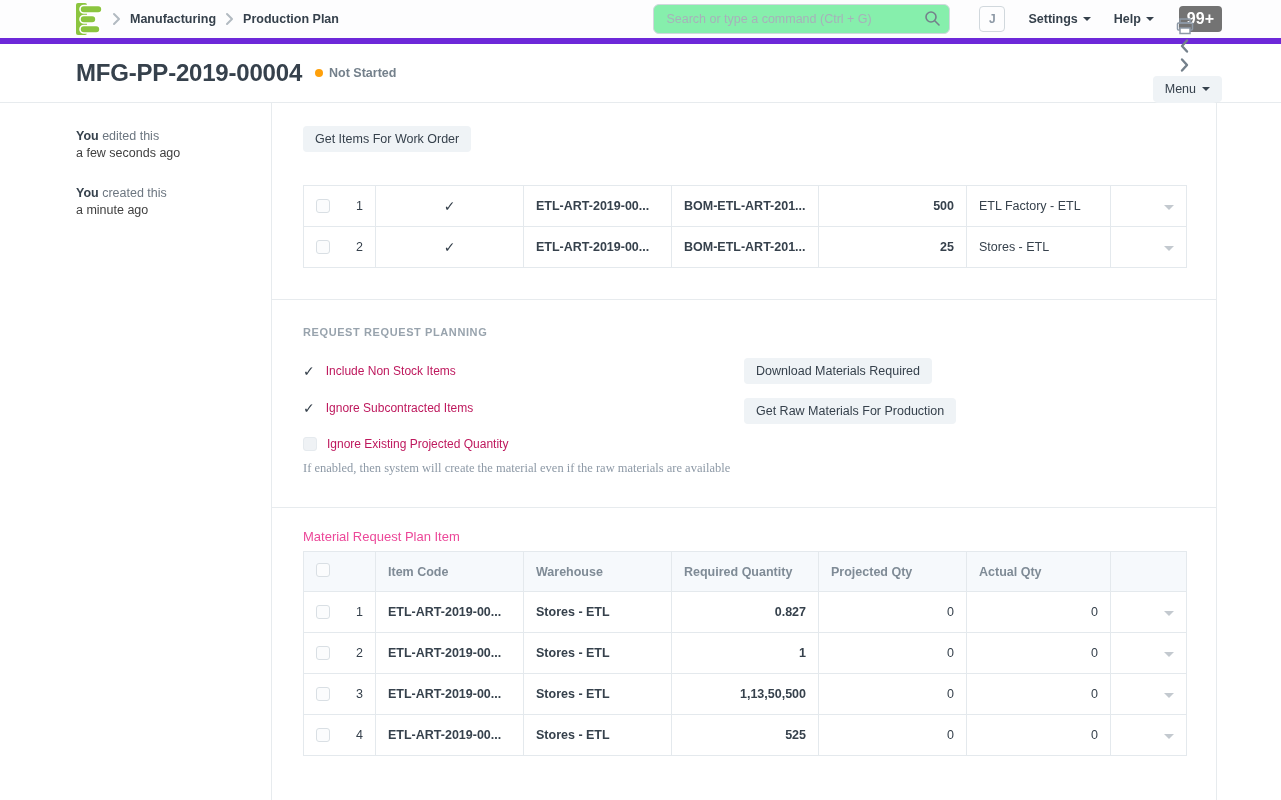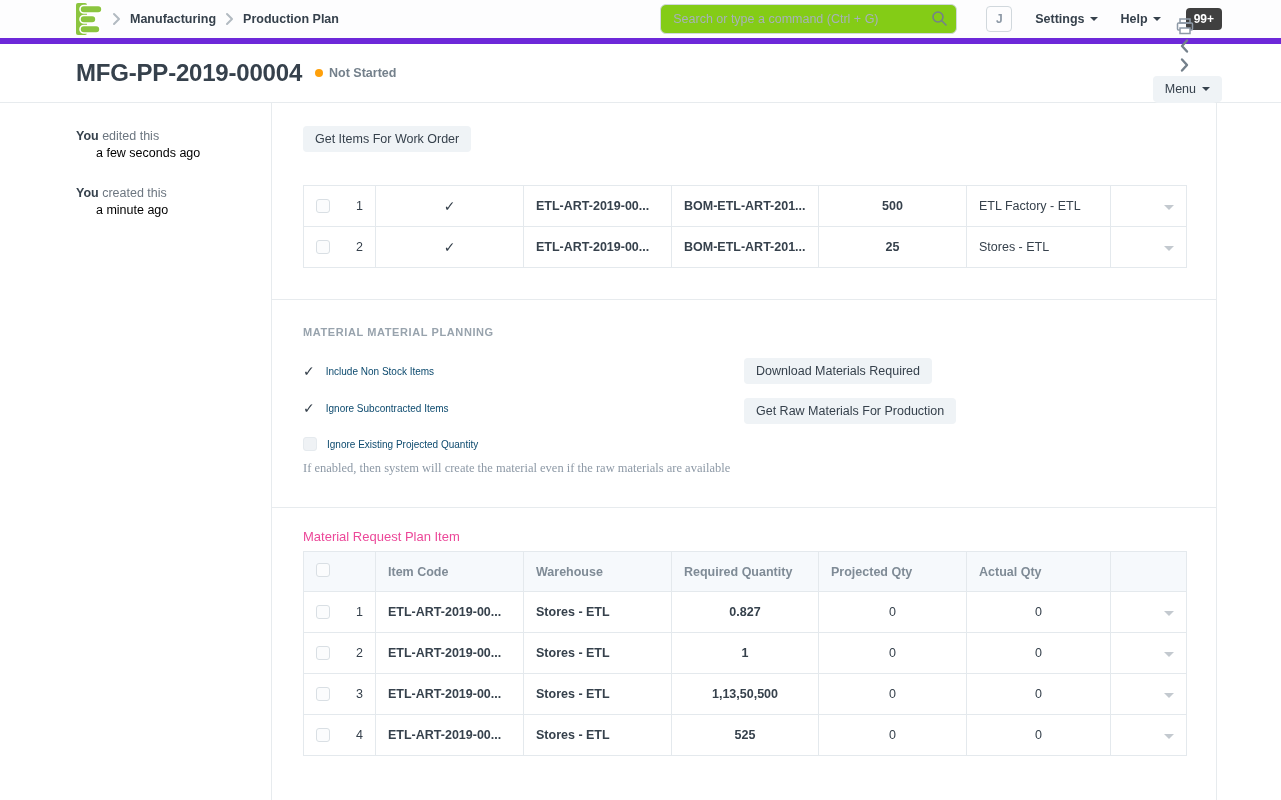--- a/index.html
+++ b/index.html
@@ -9,32 +9,32 @@
   
   .navbar { height:44px; background:#fdfdfe; border-bottom:6px solid #6d28d9;
     display:flex; align-items:center; padding:0 59px 0 76px; }
   .logo { width:27px; height:32px; display:flex; align-items:center; cursor:pointer; }
   .crumb-sep { margin:0 9px; display:flex; align-items:center; }
   .crumb { font-weight:700; font-size:12.5px; color:#36414c; cursor:pointer; }
   .nav-right { margin-left:auto; display:flex; align-items:center; }
   .search-wrap { position:relative; width:297px; }
   .search-input { width:297px; height:30px; border:1px solid #d1d8dd; border-radius:6px;
     padding:0 32px 0 12px; font-size:12.5px; color:#36414c; outline:none;
-    font-family:"Liberation Sans","DejaVu Sans",sans-serif; background:#84cc16; }
+    font-family:"Liberation Sans","DejaVu Sans",sans-serif; background:#86efac; }
   .search-input::placeholder { color:#a7b1ba; }
   .search-icon { position:absolute; right:9px; top:6px; }
   .avatar { width:26px; height:26px; border:1px solid #d1d8dd; border-radius:4px;
     display:flex; align-items:center; justify-content:center; color:#8d99a6;
     font-size:12px; font-weight:600; margin-left:29px; cursor:pointer; }
   .nav-link { font-weight:700; font-size:12.5px; color:#36414c; margin-left:23px;
     display:flex; align-items:center; cursor:pointer; }
   .caret { display:inline-block; width:0; height:0; border-left:4px solid transparent;
     border-right:4px solid transparent; border-top:4px solid #36414c; margin-left:5px; }
-  .notif-badge { margin-left:25px; background:#404040; color:#fff; font-weight:700;
-    font-size:12px; border-radius:4px; padding:4px 8px; cursor:pointer; }
+  .notif-badge { margin-left:25px; background:#737373; color:#fff; font-weight:700;
+    font-size:16px; border-radius:4px; padding:4px 8px; cursor:pointer; }
 
   
   .page-head { height:59px; border-bottom:1px solid #e7ebee; display:flex;
     align-items:center; padding:0 59px 0 76px; background:#fff; }
   .page-title { font-size:24px; font-weight:700; letter-spacing:-0.2px; }
   .indicator { display:flex; align-items:center; margin-left:13px; }
   .indicator-dot { width:8px; height:8px; border-radius:50%; background:#ffa00a; margin-right:6px; }
   .indicator-label { font-size:12.5px; font-weight:700; color:#74808b; }
   .head-actions { margin-left:auto; display:flex; align-items:center;flex-direction:column; }
   .icon-btn { background:none; border:none; padding:0; margin-left:11px; cursor:pointer;
@@ -44,54 +44,54 @@
     font-family:"Liberation Sans","DejaVu Sans",sans-serif; }
   .menu-btn { margin-left:16px; display:flex; align-items:center; }
   .menu-btn .caret { margin-left:6px; }
   .cancel-btn { margin-left:13px; }
 
   
   .layout { display:flex; height:697px; }
   .side-section { width:272px; border-right:1px solid #e7ebee; padding:25px 20px 0 76px; }
   .side-comment { margin-bottom:23px; font-size:12.5px; line-height:17px; color:#6c7680; }
   .side-comment b { color:#36414c; font-weight:700; }
-  .side-comment .when { color:#000000;margin-left:20px; }
+  .side-comment .when { color:#404040; }
   .main-section { width:945px; border-right:1px solid #e7ebee; background:#fff; }
   .form-section { padding:0 31px; }
   .form-section.bordered { border-top:1px solid #e7ebee; }
 
   
   .form-btn { display:inline-block; }
 
   
   table.grid { border-collapse:collapse; table-layout:fixed; width:883px; font-size:12.5px; }
   table.grid th, table.grid td { border:1px solid #e4e9ed; height:40px; padding:0 12px;
     overflow:hidden; white-space:nowrap; }
   table.grid th { background:#f6f9fc; color:#7f8b96; font-weight:600; text-align:left; font-size:12.5px; }
   td.center, th.center { text-align:center; }
-  td.right, th.right { text-align:center; }
+  td.right, th.right { text-align:right; }
   .cell-bold { font-weight:700; color:#36414c; }
   .rowidx-cell { display:flex; align-items:center; justify-content:space-between; height:40px; }
   .rowidx { color:#36414c; }
   .checkbox { width:14px; height:14px; border:1px solid #d9dfe4; border-radius:3px;
     background:#fbfcfd; display:inline-block; cursor:pointer; }
   .check-glyph { font-weight:700; font-size:14px; color:#36414c; }
   .dd-arrow { display:inline-block; width:0; height:0; border-left:5px solid transparent;
     border-right:5px solid transparent; border-top:5px solid #c3c9cf; cursor:pointer; }
   td.dd-cell { text-align:right; padding-right:14px; cursor:pointer; }
 
   
   .section-heading { font-size:11px; font-weight:600; letter-spacing:0.6px;
     color:#98a3ad; padding-top:26px; }
   .two-col { display:flex; margin-top:4px; }
   .col { width:457px; }
   .check-row { display:flex; align-items:center; margin-top:21px; cursor:pointer; }
   .check-row .check-glyph { margin-right:11px; }
   .check-row .checkbox.unchecked { background:#eff2f5; border:1px solid #e5eaee; margin-right:10px; }
-  .check-label { font-size:10px; color:#0c4a6e; }
+  .check-label { font-size:12px; color:#be185d; }
   .help-text { margin-top:9px; color:#8d99a6; font-size:12.5px; line-height:17px; max-width:445px;font-family:Liberation Serif, serif; }
   .stack-btns .btn { display:block; margin-top:14px; }
   .stack-btns { padding-top:2px; }
 
   
   .grid-label { color:#ec4899; font-size:13px; margin-top:21px; margin-bottom:7px; }
 </style>
 </head>
 <body>
 
@@ -233,21 +233,21 @@
           <td class="cell-bold">BOM-ETL-ART-201...</td>
           <td class="right cell-bold">25</td>
           <td>Stores - ETL</td>
           <td class="dd-cell"><span class="dd-arrow"></span></td>
         </tr>
       </tbody>
         </table>
     </div>
 
     <div class="form-section bordered" style="padding-bottom:30px;">
-      <div class="section-heading">MATERIAL MATERIAL PLANNING</div>
+      <div class="section-heading">REQUEST REQUEST PLANNING</div>
       <div class="two-col">
         <div class="col">
           <div class="check-row">
             <span class="check-glyph">✓</span>
             <span class="check-label">Include Non Stock Items</span>
           </div>
           <div class="check-row">
             <span class="check-glyph">✓</span>
             <span class="check-label">Ignore Subcontracted Items</span>
           </div>

